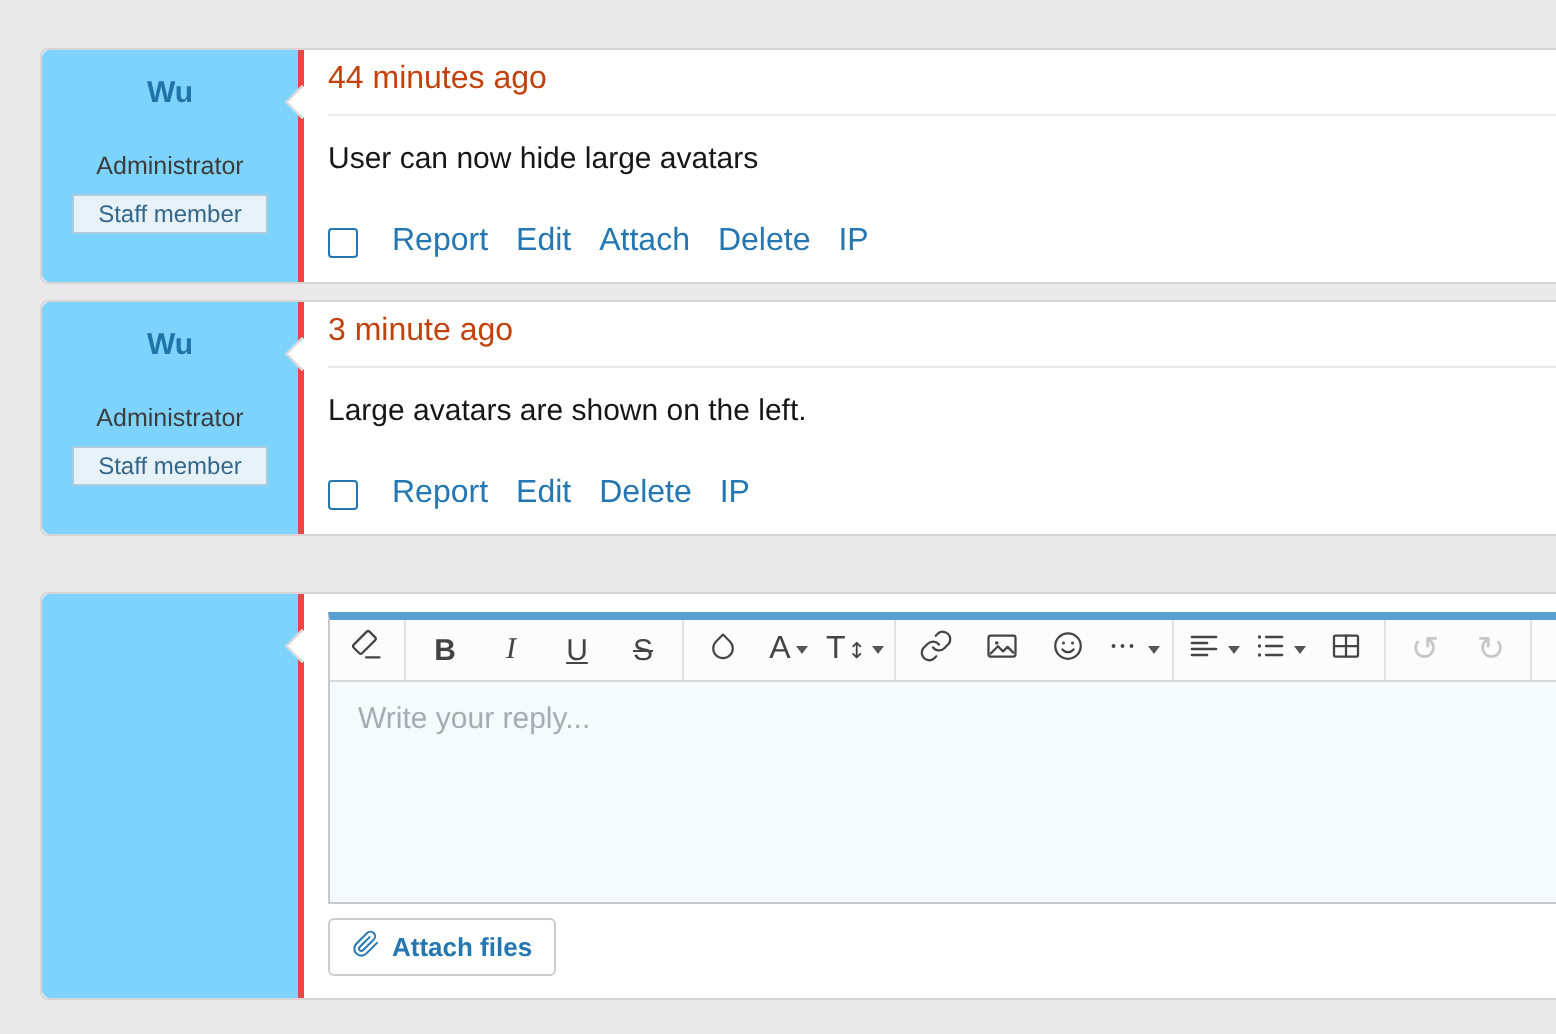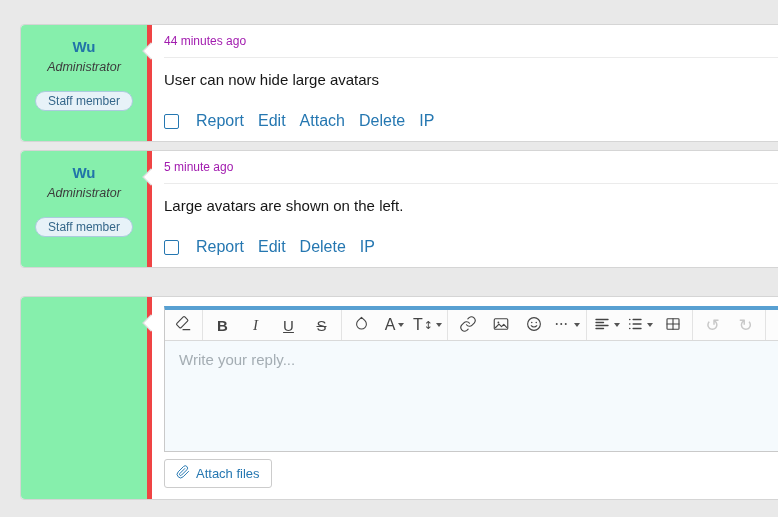--- a/index.html
+++ b/index.html
@@ -18,55 +18,55 @@
     border: 1px solid #d5d5d5;
     border-radius: 4px;
     overflow: visible;
   }
   .block + .block { margin-top: 8px; }
   .block.editor-block { margin-top: 28px; }
 
   .user-cell {
     width: 131px;
     flex: 0 0 131px;
-    background: #86efac;
-    border-right: 5px solid #ef4444;
+    background: #7dd3fc;
+    border-right: 3px solid #ef4444;
     border-radius: 4px 0 0 4px;
     text-align: center;
     padding-top: 13px;
   }
   .username { color: #2174a8; font-weight: bold; font-size: 15px; display: inline-block; }
-  .user-role { color: #3c3c3c; font-size: 12.5px; margin-top: 4px; font-style: italic; }
+  .user-role { color: #3c3c3c; font-size: 12.5px; margin-top: 20px; }
   .user-badge {
     display: inline-block;
-    margin-top: 17px;
+    margin-top: 7px;
     font-size: 12px;
     color: #35678a;
     background: #e7f2f8;
     border: 1px solid #abcbde;
-    border-radius: 10px;
+    border-radius: 0;
     padding: 2px 12px;
   }
 
   .content-cell { flex: 1; position: relative; padding: 0 0 11px 12px; background: #fff; border-radius: 0 4px 4px 0; }
   .beak {
     position: absolute;
     left: -7px; top: 20px;
     width: 12px; height: 12px;
     background: #fff;
     border-left: 1px solid #d8d8d8;
     border-bottom: 1px solid #d8d8d8;
     transform: rotate(45deg);
     z-index: 2;
   }
   .post-header {
     padding: 6px 0 8px 0;
     border-bottom: 1px solid #ebebeb;
   }
-  .timestamp { color: #a21caf; font-size: 12px; text-decoration: none; }
+  .timestamp { color: #c2410c; font-size: 16px; text-decoration: none; }
   .post-message { margin-top: 13px; font-size: 15px; color: #161616; }
   .action-row { display: flex; align-items: center; margin-top: 24px; }
   .post-checkbox {
     width: 15px; height: 15px;
     border: 1px solid #2577b1;
     border-radius: 2px;
     background: #fff;
     margin-right: 17px;
     cursor: pointer;
   }
@@ -120,20 +120,21 @@
   .attach-btn {
     display: inline-flex; align-items: center; gap: 6px;
     background: #fff;
     border: 1px solid #ccc;
     border-radius: 3px;
     padding: 5px 11px;
     color: #2577b1;
     font-size: 13px;
     cursor: pointer;
     font-family: "Liberation Sans", "DejaVu Sans", sans-serif;
+    font-weight: bold;
   }
   .attach-btn svg { stroke: #2577b1; fill: none; stroke-width: 1.7; stroke-linecap: round; stroke-linejoin: round; }
 </style>
 </head>
 <body>
 
 <div class="thread">
 
   <div class="block">
     <div class="user-cell">
@@ -160,21 +161,21 @@
 
   <div class="block">
     <div class="user-cell">
       <a class="username">Wu</a>
       <div class="user-role">Administrator</div>
       <span class="user-badge">Staff member</span>
     </div>
     <div class="content-cell">
       <div class="beak"></div>
       <div class="post-header">
-        <a class="timestamp">5 minute ago</a>
+        <a class="timestamp">3 minute ago</a>
       </div>
       <div class="post-message">Large avatars are shown on the left.</div>
       <div class="action-row">
         <div class="post-checkbox"></div>
         <a class="action-link">Report</a>
         <a class="action-link">Edit</a>
         <a class="action-link">Delete</a>
         <a class="action-link">IP</a>
       </div>
     </div>

